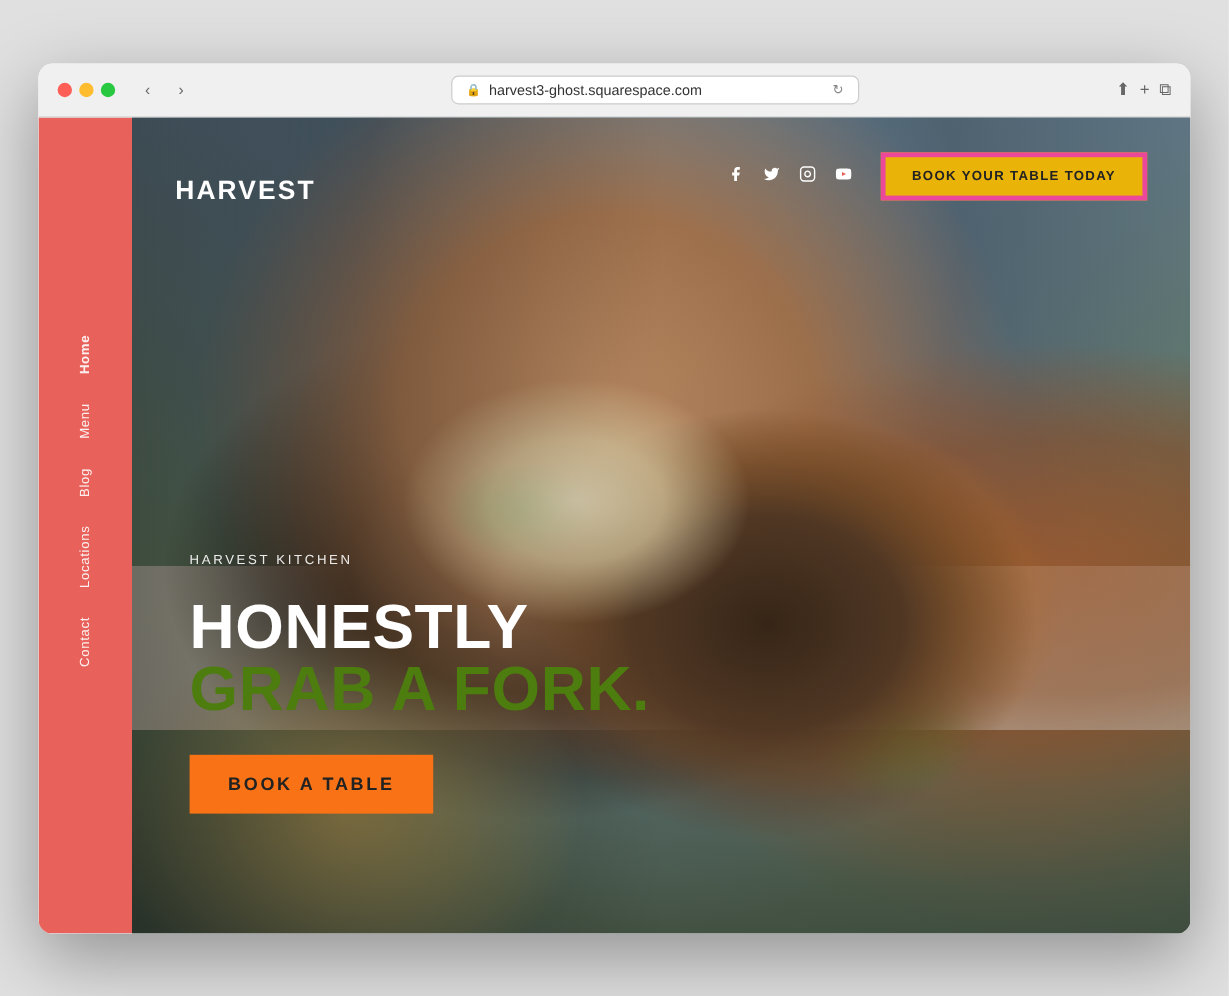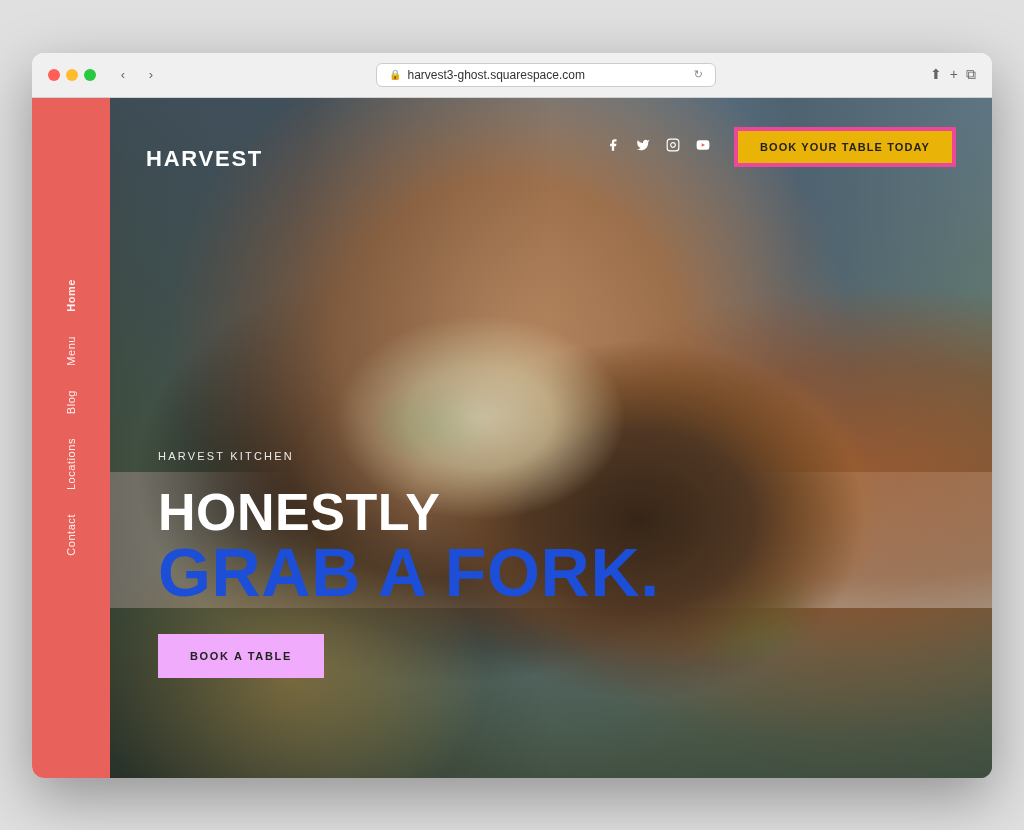--- a/index.html
+++ b/index.html
@@ -299,36 +299,36 @@
       color: #fff;
       font-size: 52px;
       font-weight: 900;
       line-height: 1.0;
       text-transform: uppercase;
       letter-spacing: 0.01em;
       display: block;
     }
 
     .hero-title-salmon {
-      color: #1d4ed8;
-      font-size: 68px;
+      color: #4d7c0f;
+      font-size: 52px;
       font-weight: 900;
       line-height: 1.0;
       text-transform: uppercase;
       letter-spacing: 0.01em;
       display: block;
       margin-bottom: 28px;
     }
 
     .cta-btn {
-      background: #f0abfc;
+      background: #f97316;
       color: #222;
       border: none;
       padding: 16px 32px;
-      font-size: 11px;
+      font-size: 15px;
       font-weight: 700;
       letter-spacing: 0.15em;
       text-transform: uppercase;
       cursor: pointer;
       display: inline-block;
     }
   </style>
 </head>
 <body>
 

